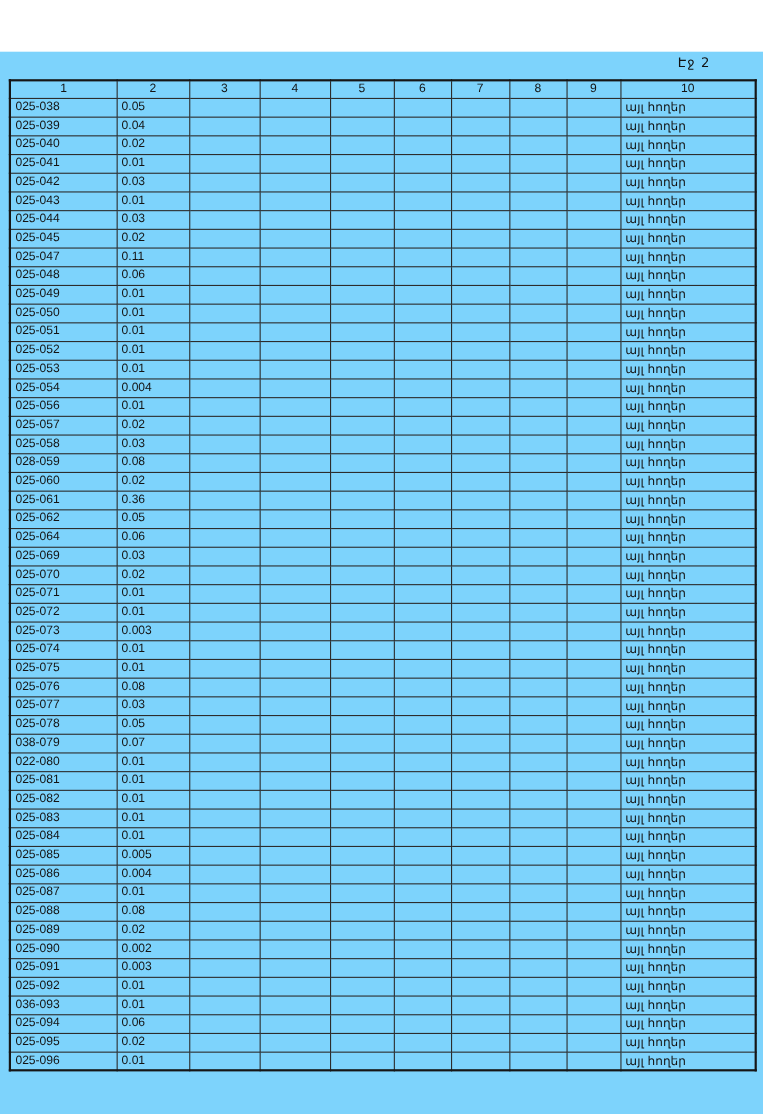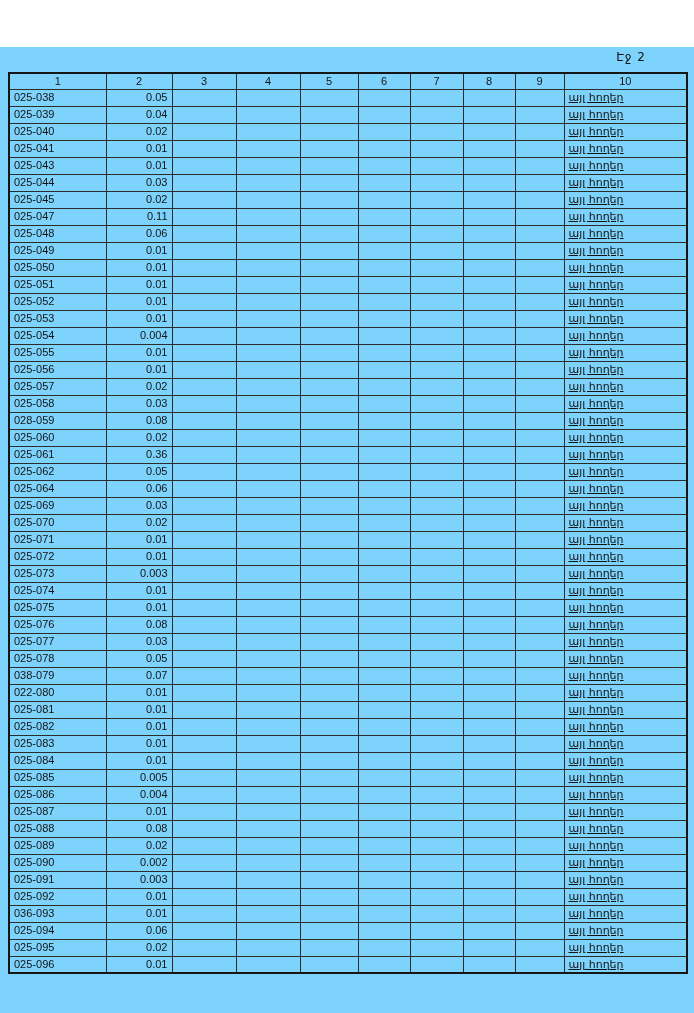--- a/index.html
+++ b/index.html
@@ -49,27 +49,26 @@
     white-space: nowrap;
     overflow: hidden;
     color: #141414;
   }
   table.doc-table th {
     font-weight: normal;
     text-align: center;
     height: 16px;
   }
   td.c1 { text-align: left; }
-  td.c2 { text-align: right; }
+  td.c2 { text-align: left; }
   td.c3, td.c4, td.c5, td.c6, td.c7, td.c8, td.c9 { text-align: center; }
   td.c10 {
     text-align: left;
     font-family: "DejaVu Sans", sans-serif;
     font-size: 10.5px;
-    text-decoration: underline;
   }
 </style>
 </head>
 <body>
 
 <div class="page">
 
   <div class="page-label">Էջ 2</div>
 
   <table class="doc-table">
@@ -142,20 +141,32 @@
           <td class="c3"></td>
           <td class="c4"></td>
           <td class="c5"></td>
           <td class="c6"></td>
           <td class="c7"></td>
           <td class="c8"></td>
           <td class="c9"></td>
           <td class="c10">այլ հողեր</td>
         </tr>
         <tr>
+          <td class="c1">025-042</td>
+          <td class="c2">0.03</td>
+          <td class="c3"></td>
+          <td class="c4"></td>
+          <td class="c5"></td>
+          <td class="c6"></td>
+          <td class="c7"></td>
+          <td class="c8"></td>
+          <td class="c9"></td>
+          <td class="c10">այլ հողեր</td>
+        </tr>
+        <tr>
           <td class="c1">025-043</td>
           <td class="c2">0.01</td>
           <td class="c3"></td>
           <td class="c4"></td>
           <td class="c5"></td>
           <td class="c6"></td>
           <td class="c7"></td>
           <td class="c8"></td>
           <td class="c9"></td>
           <td class="c10">այլ հողեր</td>
@@ -264,32 +275,20 @@
           <td class="c5"></td>
           <td class="c6"></td>
           <td class="c7"></td>
           <td class="c8"></td>
           <td class="c9"></td>
           <td class="c10">այլ հողեր</td>
         </tr>
         <tr>
           <td class="c1">025-054</td>
           <td class="c2">0.004</td>
-          <td class="c3"></td>
-          <td class="c4"></td>
-          <td class="c5"></td>
-          <td class="c6"></td>
-          <td class="c7"></td>
-          <td class="c8"></td>
-          <td class="c9"></td>
-          <td class="c10">այլ հողեր</td>
-        </tr>
-        <tr>
-          <td class="c1">025-055</td>
-          <td class="c2">0.01</td>
           <td class="c3"></td>
           <td class="c4"></td>
           <td class="c5"></td>
           <td class="c6"></td>
           <td class="c7"></td>
           <td class="c8"></td>
           <td class="c9"></td>
           <td class="c10">այլ հողեր</td>
         </tr>
         <tr>

